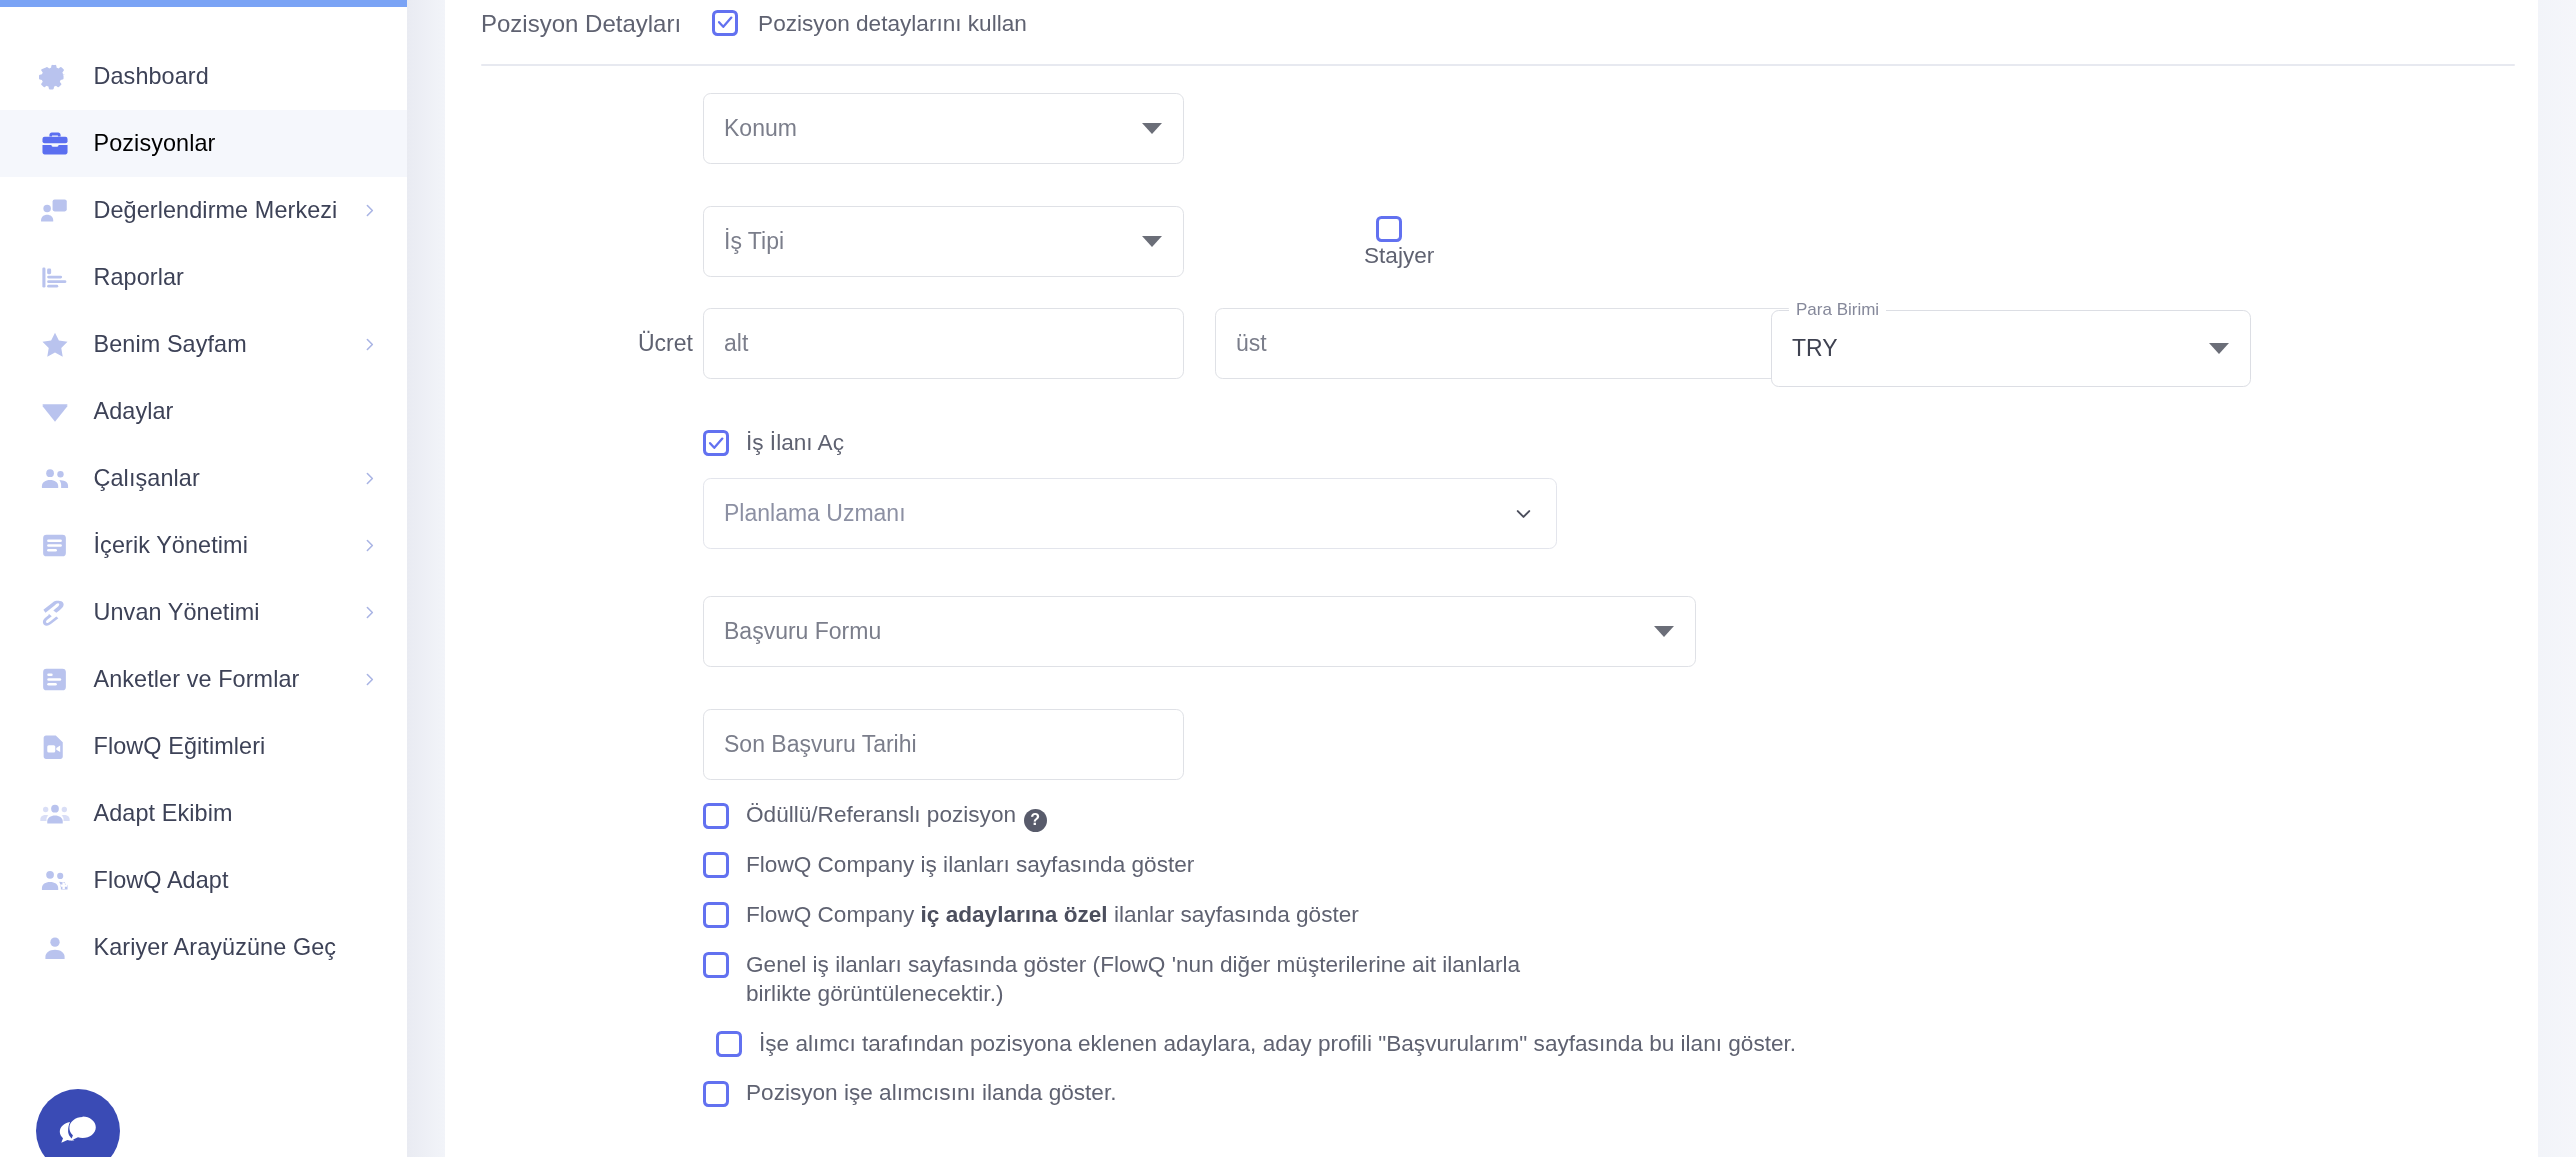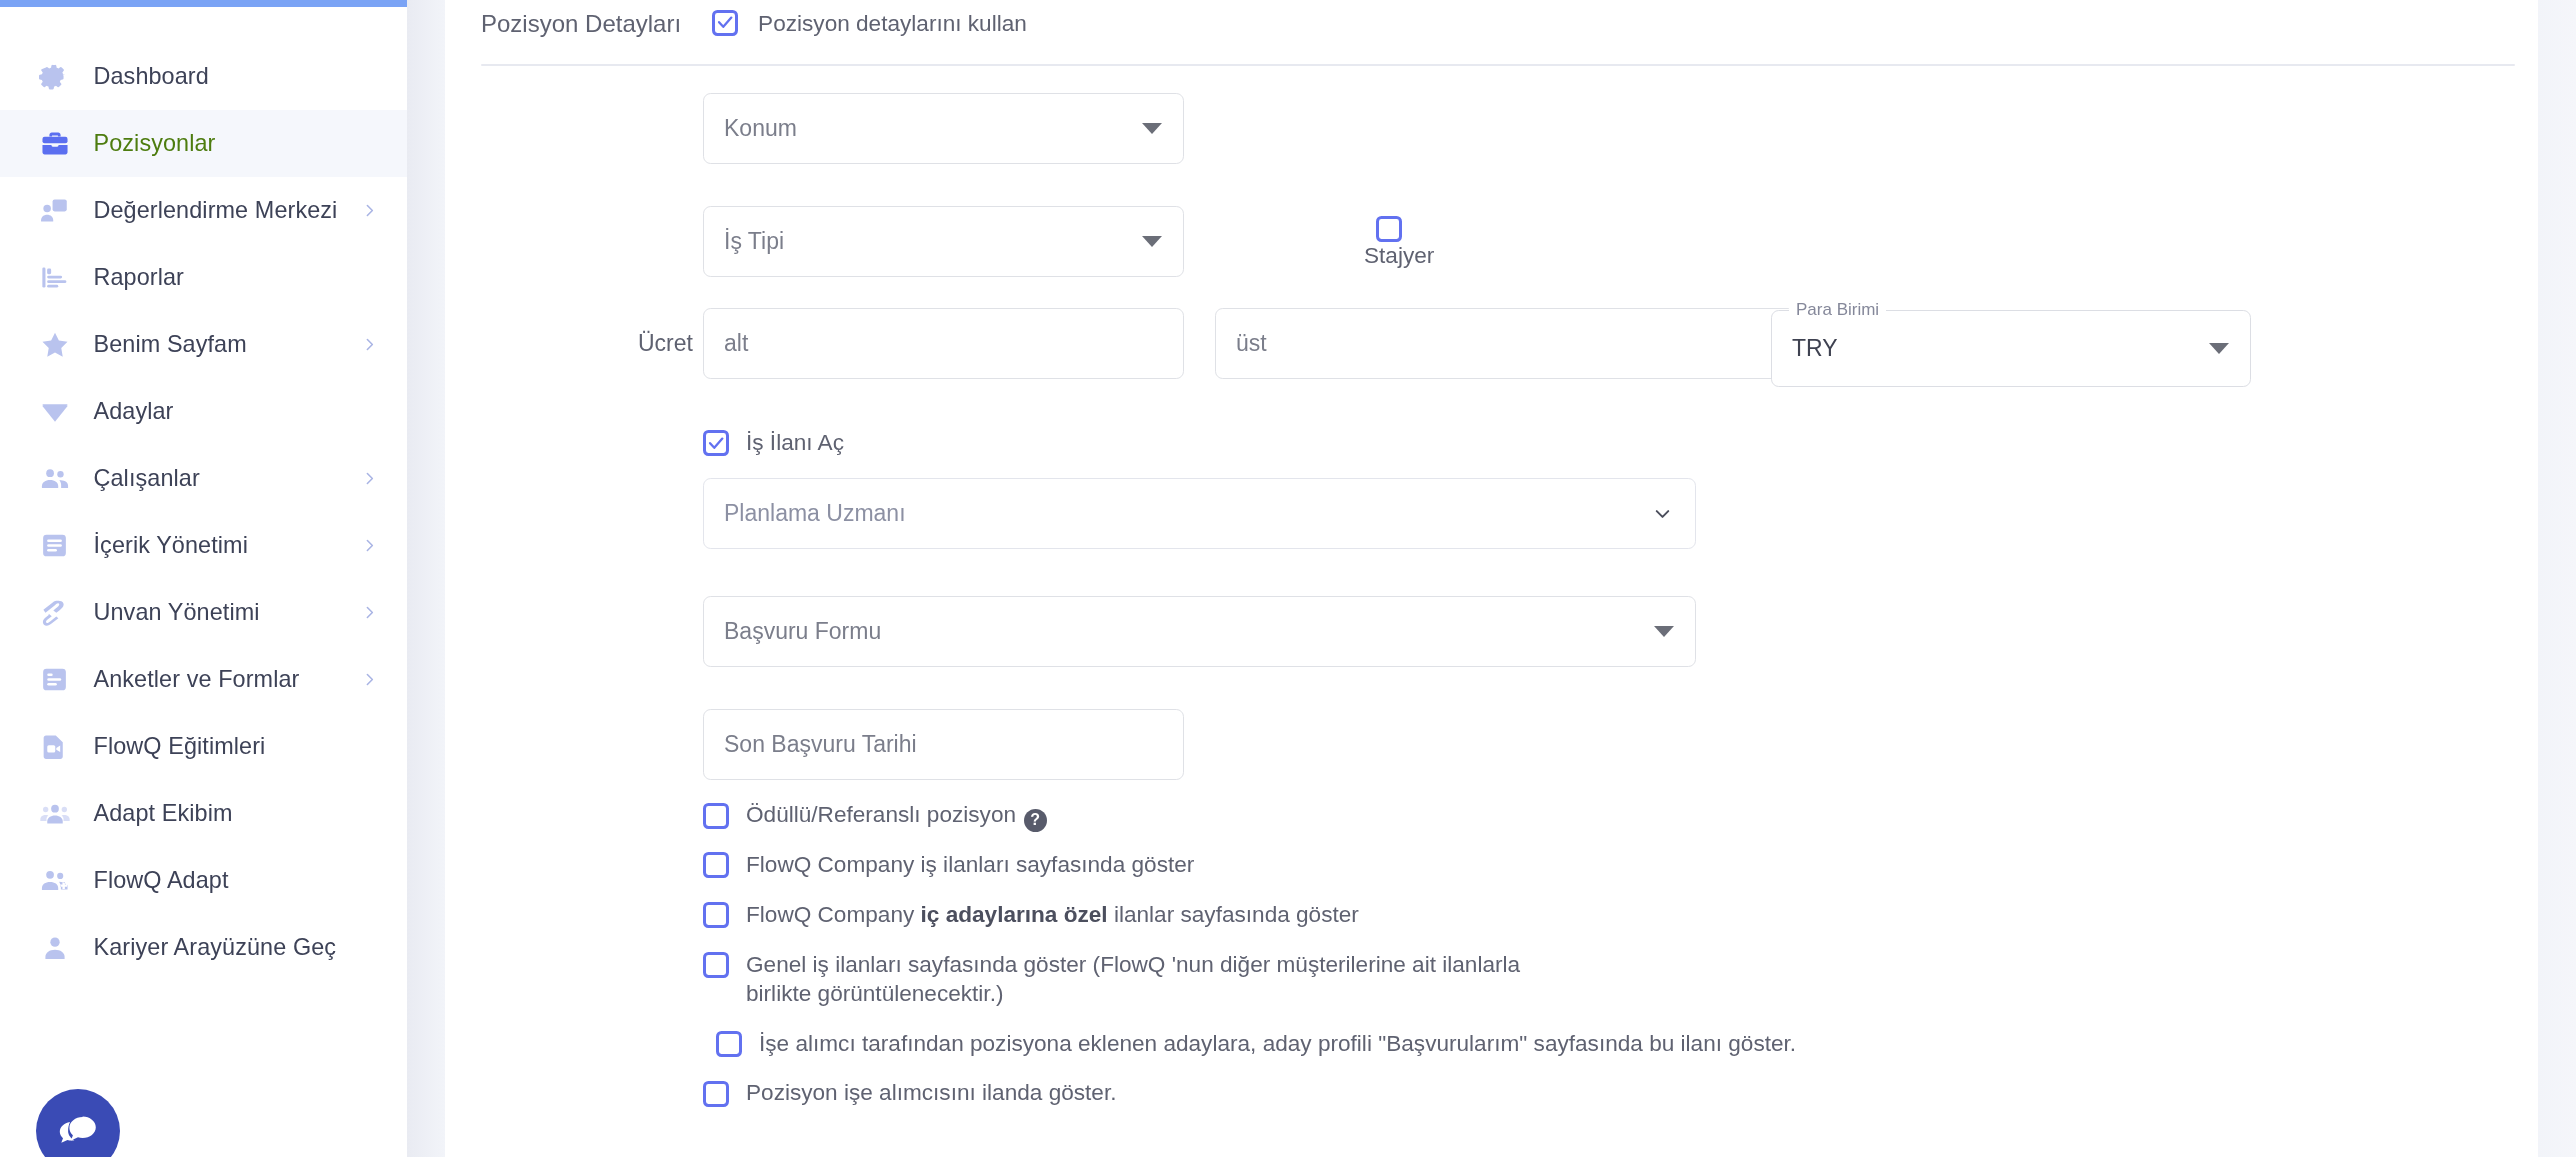--- a/index.html
+++ b/index.html
@@ -67,21 +67,21 @@
   }
   .nav-item.active .nav-icon { color: #5b6ff0; }
   .nav-icon svg { display: block; }
 
   .nav-label {
     font-size: 23.4px;
     color: #3d4257;
     letter-spacing: 0.1px;
     white-space: nowrap;
   }
-  .nav-item.active .nav-label { color: #4d7c0f; }
+  .nav-item.active .nav-label { color: #000000; }
 
   .nav-chevron {
     margin-left: auto;
     color: #a9b4e4;
     display: flex;
     align-items: center;
   }
 
   
   .chat-launcher {
@@ -509,21 +509,21 @@
 
     <div class="cbx-row" style="position:absolute; left:258px; top:429px; align-items:center;">
       <span class="cbx checked">
         <svg class="tick" width="18.4" height="18.4" viewBox="0 0 24 24" fill="none" stroke="#6271f0" stroke-width="3" stroke-linecap="round" stroke-linejoin="round">
             <polyline points="4 12 9.5 18 20 6"></polyline>
           </svg>
       </span>
       <span class="cbx-label" style="margin-left:17px;">İş İlanı Aç</span>
     </div>
 
-    <div class="field" style="left:258px; top:478px; width:993px; border-color:#e3e5ec;">
+    <div class="field" style="left:258px; top:478px; width:854px; border-color:#e3e5ec;">
       <span class="ph muted">Planlama Uzmanı</span>
       <span class="caret-chev">
         <svg width="23" height="23" viewBox="0 0 24 24" fill="none" stroke="currentColor" stroke-width="2.1" stroke-linecap="round" stroke-linejoin="round">
             <polyline points="6 9.5 12 15.5 18 9.5"></polyline>
           </svg>
       </span>
     </div>
 
     <div class="field" style="left:258px; top:596px; width:993px;">
       <span class="ph">Başvuru Formu</span>

